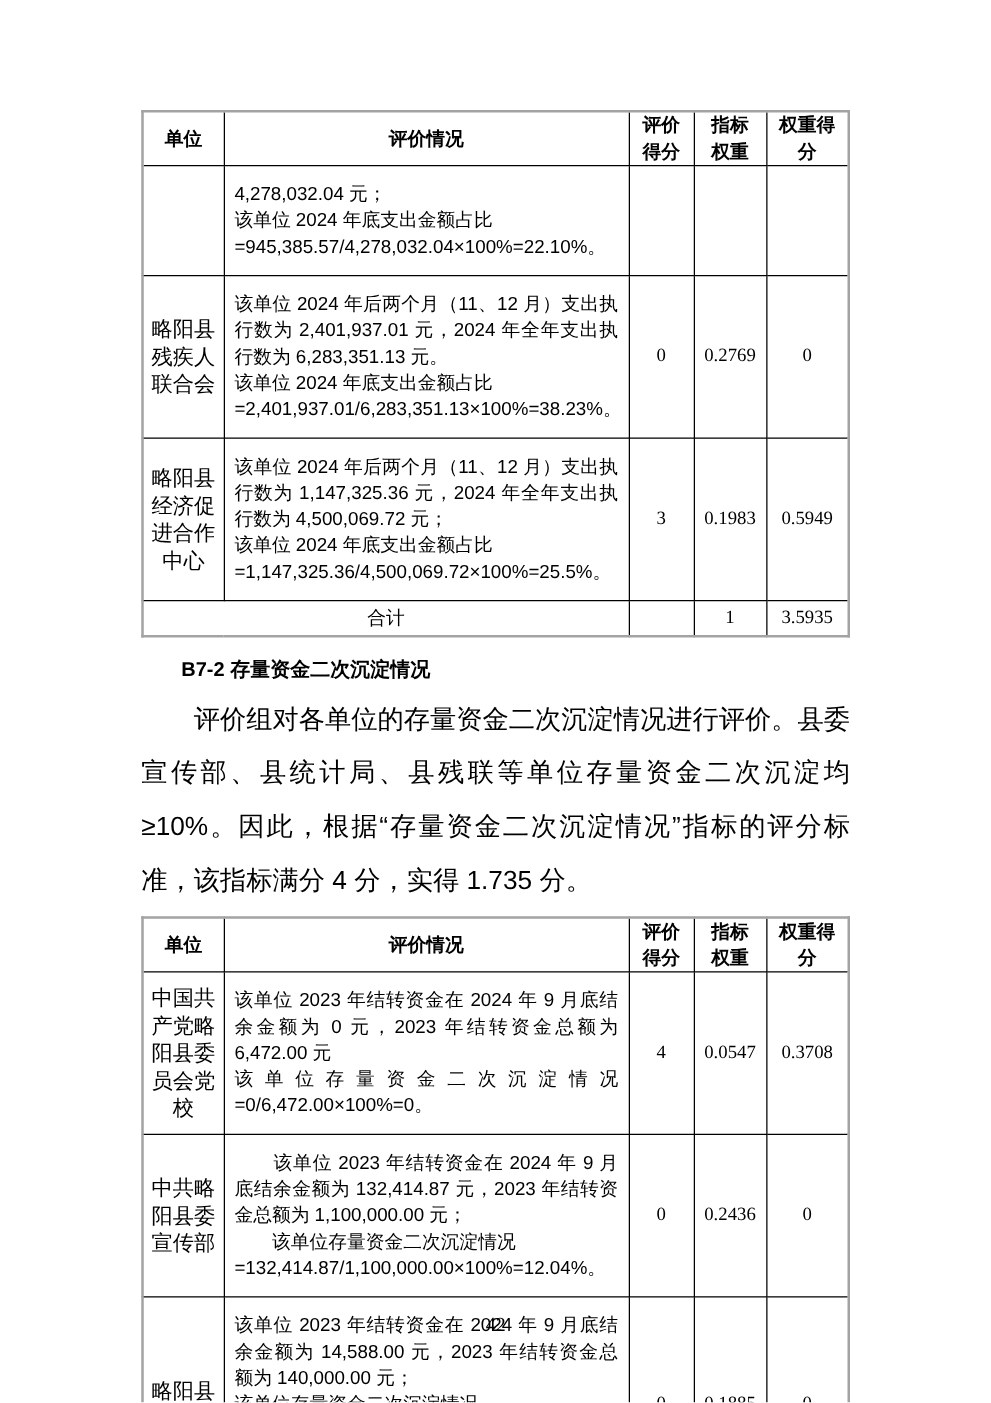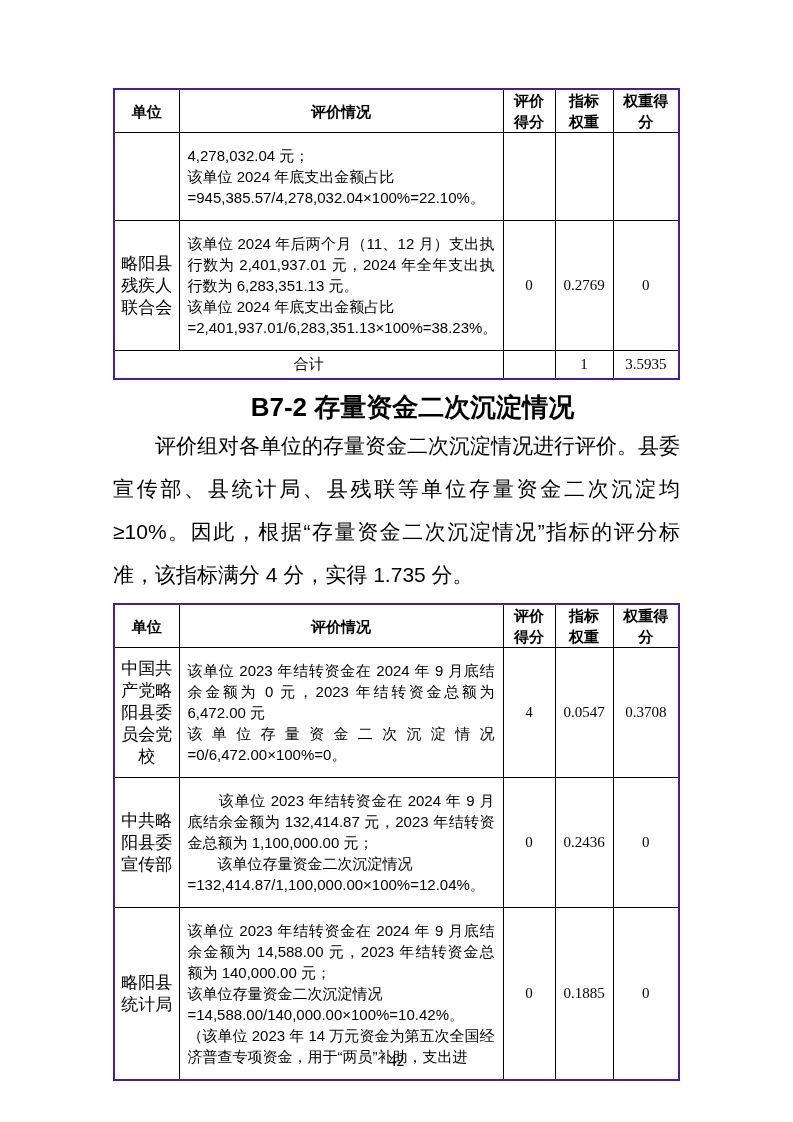--- a/index.html
+++ b/index.html
@@ -13,21 +13,21 @@
   }
   .content {
     position:absolute;
     left:113px; top:88px;
     width:567px;
   }
   table.eval-table {
     border-collapse:collapse;
     table-layout:fixed;
     width:567px;
-    border:2px solid #4c1d95;
+    border:2px solid #a3a3a3;
   }
   .eval-table th, .eval-table td {
     border:1px solid #000;
     padding:0;
     overflow:hidden;
   }
   .eval-table th {
     font-weight:700;
     font-size:15px;
     line-height:21px;
@@ -57,25 +57,24 @@
     font-family:"Liberation Serif", serif;
     font-size:15px;
   }
   td.total-label {
     text-align:center;
     vertical-align:middle;
     font-size:15px;
     height:27px;
   }
   .section-heading {
-    font-size:26px;
+    font-size:16px;
     font-weight:700;
     margin:13px 0 0 32px;
     line-height:28px;
-    text-align:center;
   }
   .section-paragraph {
     font-size:21px;
     line-height:43px;
     text-indent:2em;
     text-align:justify;
     margin:3px 0 7px 0;
   }
   .page-number {
     position:absolute;
@@ -124,20 +123,29 @@
         </tr>
         <tr style="height:104px">
           <td class="unit">略阳县残疾人联合会</td>
           <td class="eval">该单位 2024 年后两个月（11、12 月）支出执行数为 2,401,937.01 元，2024 年全年支出执行数为 6,283,351.13 元。
 该单位 2024 年底支出金额占比
 =2,401,937.01/6,283,351.13×100%=38.23%。</td>
           <td class="num">0</td>
           <td class="num">0.2769</td>
           <td class="num">0</td>
         </tr>
+        <tr style="height:98px">
+          <td class="unit">略阳县经济促进合作中心</td>
+          <td class="eval">该单位 2024 年后两个月（11、12 月）支出执行数为 1,147,325.36 元，2024 年全年支出执行数为 4,500,069.72 元；
+该单位 2024 年底支出金额占比
+=1,147,325.36/4,500,069.72×100%=25.5%。</td>
+          <td class="num">3</td>
+          <td class="num">0.1983</td>
+          <td class="num">0.5949</td>
+        </tr>
         <tr>
           <td class="total-label" colspan="2">合计</td>
           <td class="num"></td>
           <td class="num">1</td>
           <td class="num">3.5935</td>
         </tr>
       </tbody>
     </table>
 
     <div class="section-heading">B7-2 存量资金二次沉淀情况</div>

